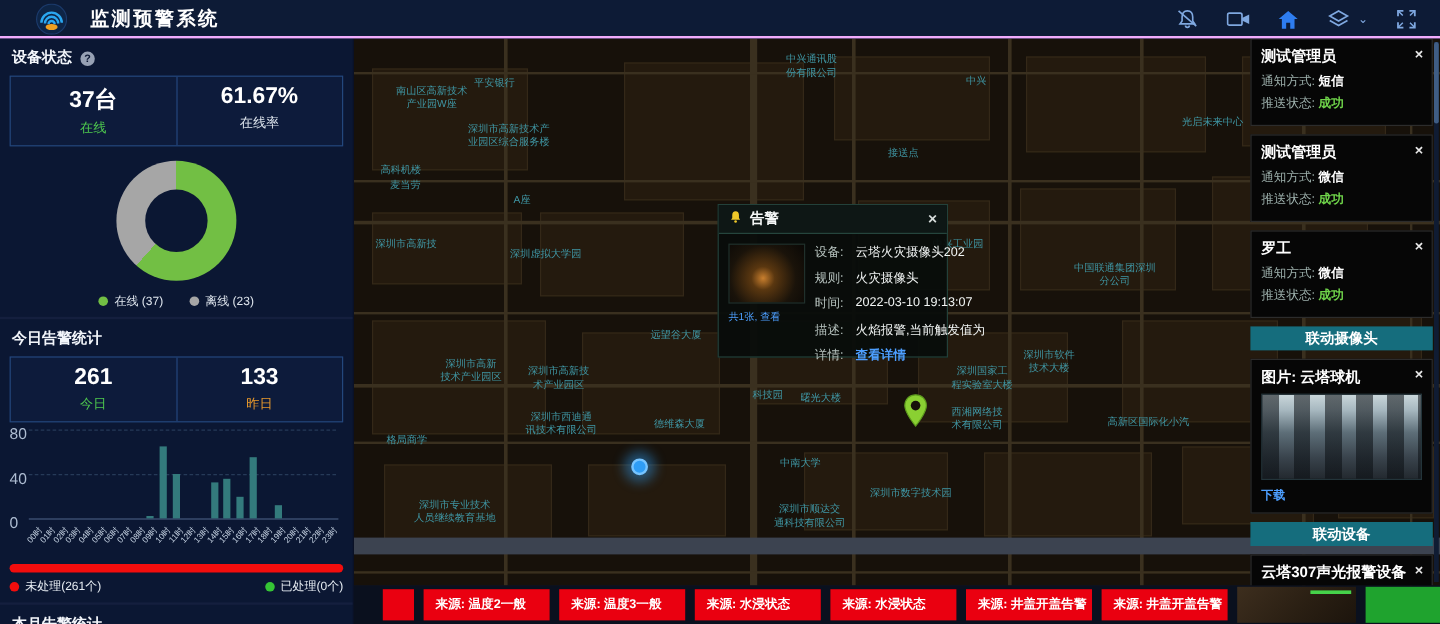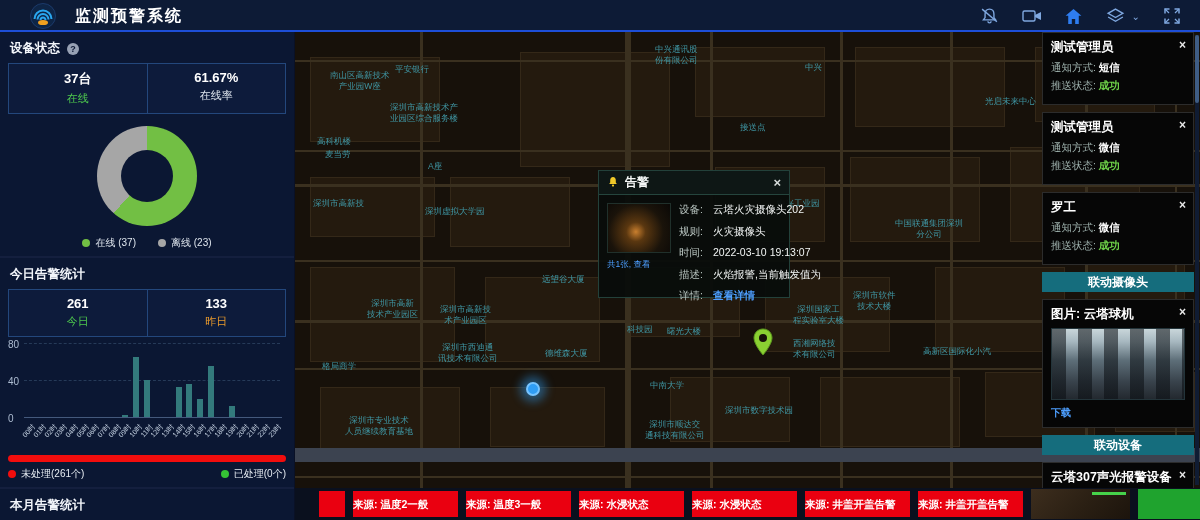--- a/index.html
+++ b/index.html
@@ -1,50 +1,50 @@
 <!DOCTYPE html>
 <html><head>
 <meta charset="utf-8">
 <style>
   * { margin:0; padding:0; box-sizing:border-box; }
   html,body { background:#05080f; }
   body { font-family:"Liberation Sans", sans-serif; }
   #app { position:relative; width:1200px; height:520px; overflow:hidden; background:#0b1733; }
 
   
-  .header { position:absolute; left:0; top:0; width:1200px; height:32px; background:#0d1b36; border-bottom:2px solid #1d4ed8; z-index:50; }
+  .header { position:absolute; left:0; top:0; width:1200px; height:32px; background:#0d1b36; border-bottom:2px solid #f0abfc; z-index:50; }
   .logo { position:absolute; left:30px; top:3px; width:26px; height:26px; }
   .app-title { position:absolute; left:75px; top:6px; font-size:16px; font-weight:bold; color:#ffffff; letter-spacing:2px; }
   .hdr-icons { position:absolute; right:18px; top:4px; display:flex; gap:22px; align-items:center; height:24px; }
   .hdr-icon { width:20px; height:20px; display:flex; align-items:center; justify-content:center; cursor:pointer; }
   .chev { color:#7fa8e0; font-size:10px; margin-left:-16px; }
 
   
   .lsb { position:absolute; left:0; top:32px; width:295px; height:488px; background:#0b1733; overflow:hidden; z-index:40; border-right:1px solid #0a1126; }
   .sec-hd { display:flex; align-items:center; padding:8px 10px 6px 10px; font-size:12.5px; font-weight:bold; color:#f2f5fa; }
   .sec-hd.bordered { border-top:2px solid #141f3e; margin-top:6px; }
   .q-icon { display:inline-block; width:12px; height:12px; margin-left:7px; border-radius:50%; background:#97a1b4; color:#0b1733; font-size:9px; font-weight:bold; text-align:center; line-height:12px; }
   .stat-table { display:flex; margin:0 8px; border:1px solid #23477c; background:rgba(18,40,82,0.25); }
   .stat-cell { flex:1; text-align:center; padding:6px 0 7px 0; }
   .stat-cell + .stat-cell { border-left:1px solid #23477c; }
-  .stat-value { font-size:13px; font-weight:bold; color:#ffffff; margin-bottom:3px; }
+  .stat-value { font-size:19px; font-weight:bold; color:#ffffff; margin-bottom:3px; }
   .stat-label { font-size:11px; }
   .c-green { color:#4ec94e; } .c-orange { color:#e8992c; } .c-white { color:#dfe6ee; }
 
   .donut-wrap { position:relative; width:100px; height:100px; margin:12px auto 10px auto; }
   .donut { position:absolute; inset:0; border-radius:50%; }
   .donut-hole { position:absolute; inset:24px; border-radius:50%; background:#0b1733; }
   .legend-row { display:flex; justify-content:center; gap:22px; font-size:10px; color:#dfe6ee; }
   .leg-item { display:flex; align-items:center; gap:5px; }
   .dot { width:8px; height:8px; border-radius:50%; display:inline-block; }
   .dot-green { background:#72bf44; } .dot-gray { background:#a6a6a6; }
   .dot-red { background:#f20d0d; } .dot-green2 { background:#35c435; }
 
   .bar-chart { position:relative; width:279px; height:106px; margin:2px 8px 0 8px; }
-  .bc-ylab { position:absolute; left:0; font-size:10px; color:#aebdd2; transform:translateY(-4px); }
+  .bc-ylab { position:absolute; left:0; font-size:13px; color:#aebdd2; transform:translateY(-4px); }
   .bc-grid { position:absolute; left:16px; width:256px; border-top:1px dashed #263a58; }
   .bc-base { position:absolute; left:16px; width:258px; border-top:1px solid #44597c; }
   .bc-bar { position:absolute; width:6px; background:#337a7c; }
   .bc-xlab { position:absolute; width:28px; text-align:center; font-size:7px; color:#c5d2e2; transform:rotate(-48deg); transform-origin:center; }
 
   .prog { margin:10px 8px 5px 8px; height:7px; border-radius:4px; background:#f20d0d; }
   .prog-leg { display:flex; justify-content:space-between; margin:0 8px; font-size:10px; color:#e6ecf2; }
 
   
   .map { position:absolute; left:295px; top:32px; width:905px; height:456px; background:#17110a; overflow:hidden; z-index:10; }
@@ -85,21 +85,21 @@
       linear-gradient(180deg,#c9d6da 0%,#a7b8c0 18%,#5d6e78 45%,#39434c 75%,#23292f 100%); }
   .dl-link { font-size:10px; color:#4d9fff; font-weight:bold; cursor:pointer; }
 
   
   .sbar { position:absolute; right:1px; top:35px; width:4px; height:450px; background:#101c33; z-index:60; }
   .sbar-thumb { position:absolute; left:0; top:0; width:4px; height:68px; background:#3f5d85; border-radius:2px; cursor:pointer; }
 
   
   .bbar { position:absolute; left:295px; top:488px; width:905px; height:32px; background:#0a101e; z-index:45; display:flex; align-items:center; }
   .tile-partial { flex:none; width:26px; height:26px; background:#ea0010; margin-left:24px; margin-right:8px; }
-  .tile { flex:none; width:105px; height:26px; background:#ea0010; color:#ffffff; font-size:10.5px; font-weight:bold; line-height:26px; margin-right:8px; white-space:nowrap; overflow:hidden; cursor:pointer; }
+  .tile { flex:none; width:105px; height:26px; background:#ea0010; color:#ffffff; font-size:10.5px; font-weight:bold; line-height:26px; padding-left:10px; margin-right:8px; white-space:nowrap; overflow:hidden; cursor:pointer; }
   .bthumb1 { flex:none; width:99px; height:30px; margin-right:8px; position:relative; cursor:pointer;
     background:linear-gradient(135deg,#3d2e1e 0%,#2a1f13 55%,#1c140c 100%); }
   .bthumb1::after { content:""; position:absolute; right:4px; top:3px; width:34px; height:3px; background:#46d24a; }
   .bthumb2 { flex:none; width:62px; height:30px; background:#1fa32e; cursor:pointer; }
 </style>
 </head>
 <body>
 
 <div id="app">
 

